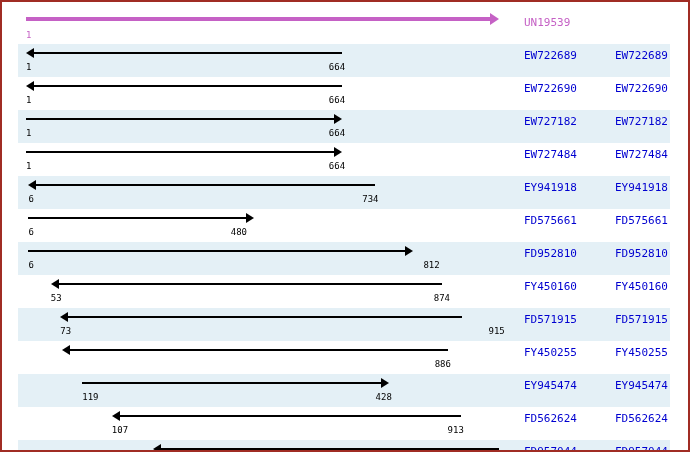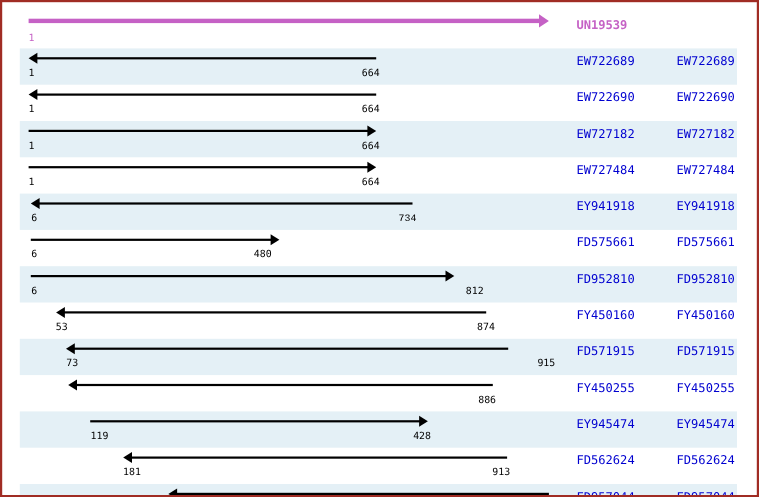--- a/index.html
+++ b/index.html
@@ -44,21 +44,20 @@
   }
   .qlabel.l{transform:translateX(0);}
   .qlabel.r{transform:translateX(-100%);}
   #query-name{
     position:absolute;
     top:8px;
     left:522px;
     font-size:11px;
     color:#c561c5;
     white-space:nowrap;
-    font-weight:bold;
   }
 
   
   #rows{
     position:absolute;
     left:0; top:42px;
     width:686px;
   }
   .row{
     position:relative;
@@ -152,21 +151,21 @@
         <div class="coord l" style="left: 24px;">1</div>
         <div class="coord r" style="left: 343.128px;">664</div>
         <a class="acc c1">EW727484</a>
         <a class="acc c2">EW727484</a>
       </div>
       <div class="row band">
         <div class="band-bg"></div>
         <div class="hsp" style="left: 33.3841px; width: 340.121px;"></div>
         <div class="ahead left" style="left: 26.3841px;"></div>
         <div class="coord l" style="left: 26.3841px;">6</div>
-        <div class="coord r" style="left: 376.505px; font-family: Liberation Mono, monospace;">734</div>
+        <div class="coord r" style="left: 376.505px;">734</div>
         <a class="acc c1">EY941918</a>
         <a class="acc c2">EY941918</a>
       </div>
       <div class="row">
         <div class="hsp" style="left: 26.3841px; width: 219.01px;"></div>
         <div class="ahead right" style="left: 244.394px;"></div>
         <div class="coord l" style="left: 26.3841px;">6</div>
         <div class="coord r" style="left: 245px;">480</div>
         <a class="acc c1">FD575661</a>
         <a class="acc c2">FD575661</a>
@@ -210,21 +209,21 @@
         <div class="hsp" style="left: 80.2641px; width: 299.592px;"></div>
         <div class="ahead right" style="left: 378.856px;"></div>
         <div class="coord l" style="left: 80.2641px;">119</div>
         <div class="coord r" style="left: 389.856px;">428</div>
         <a class="acc c1">EY945474</a>
         <a class="acc c2">EY945474</a>
       </div>
       <div class="row">
         <div class="hsp" style="left: 116.827px; width: 342.028px;"></div>
         <div class="ahead left" style="left: 109.827px;"></div>
-        <div class="coord l" style="left: 109.827px;">181</div>
+        <div class="coord l" style="left: 109.827px;">107</div>
         <div class="coord r" style="left: 461.855px;">913</div>
         <a class="acc c1">FD562624</a>
         <a class="acc c2">FD562624</a>
       </div>
       <div class="row band">
         <div class="band-bg"></div>
         <div class="hsp" style="left: 157.833px; width: 339.167px;"></div>
         <div class="ahead left" style="left: 150.833px;"></div>
         <a class="acc c1">FD957044</a>
         <a class="acc c2">FD957044</a>

